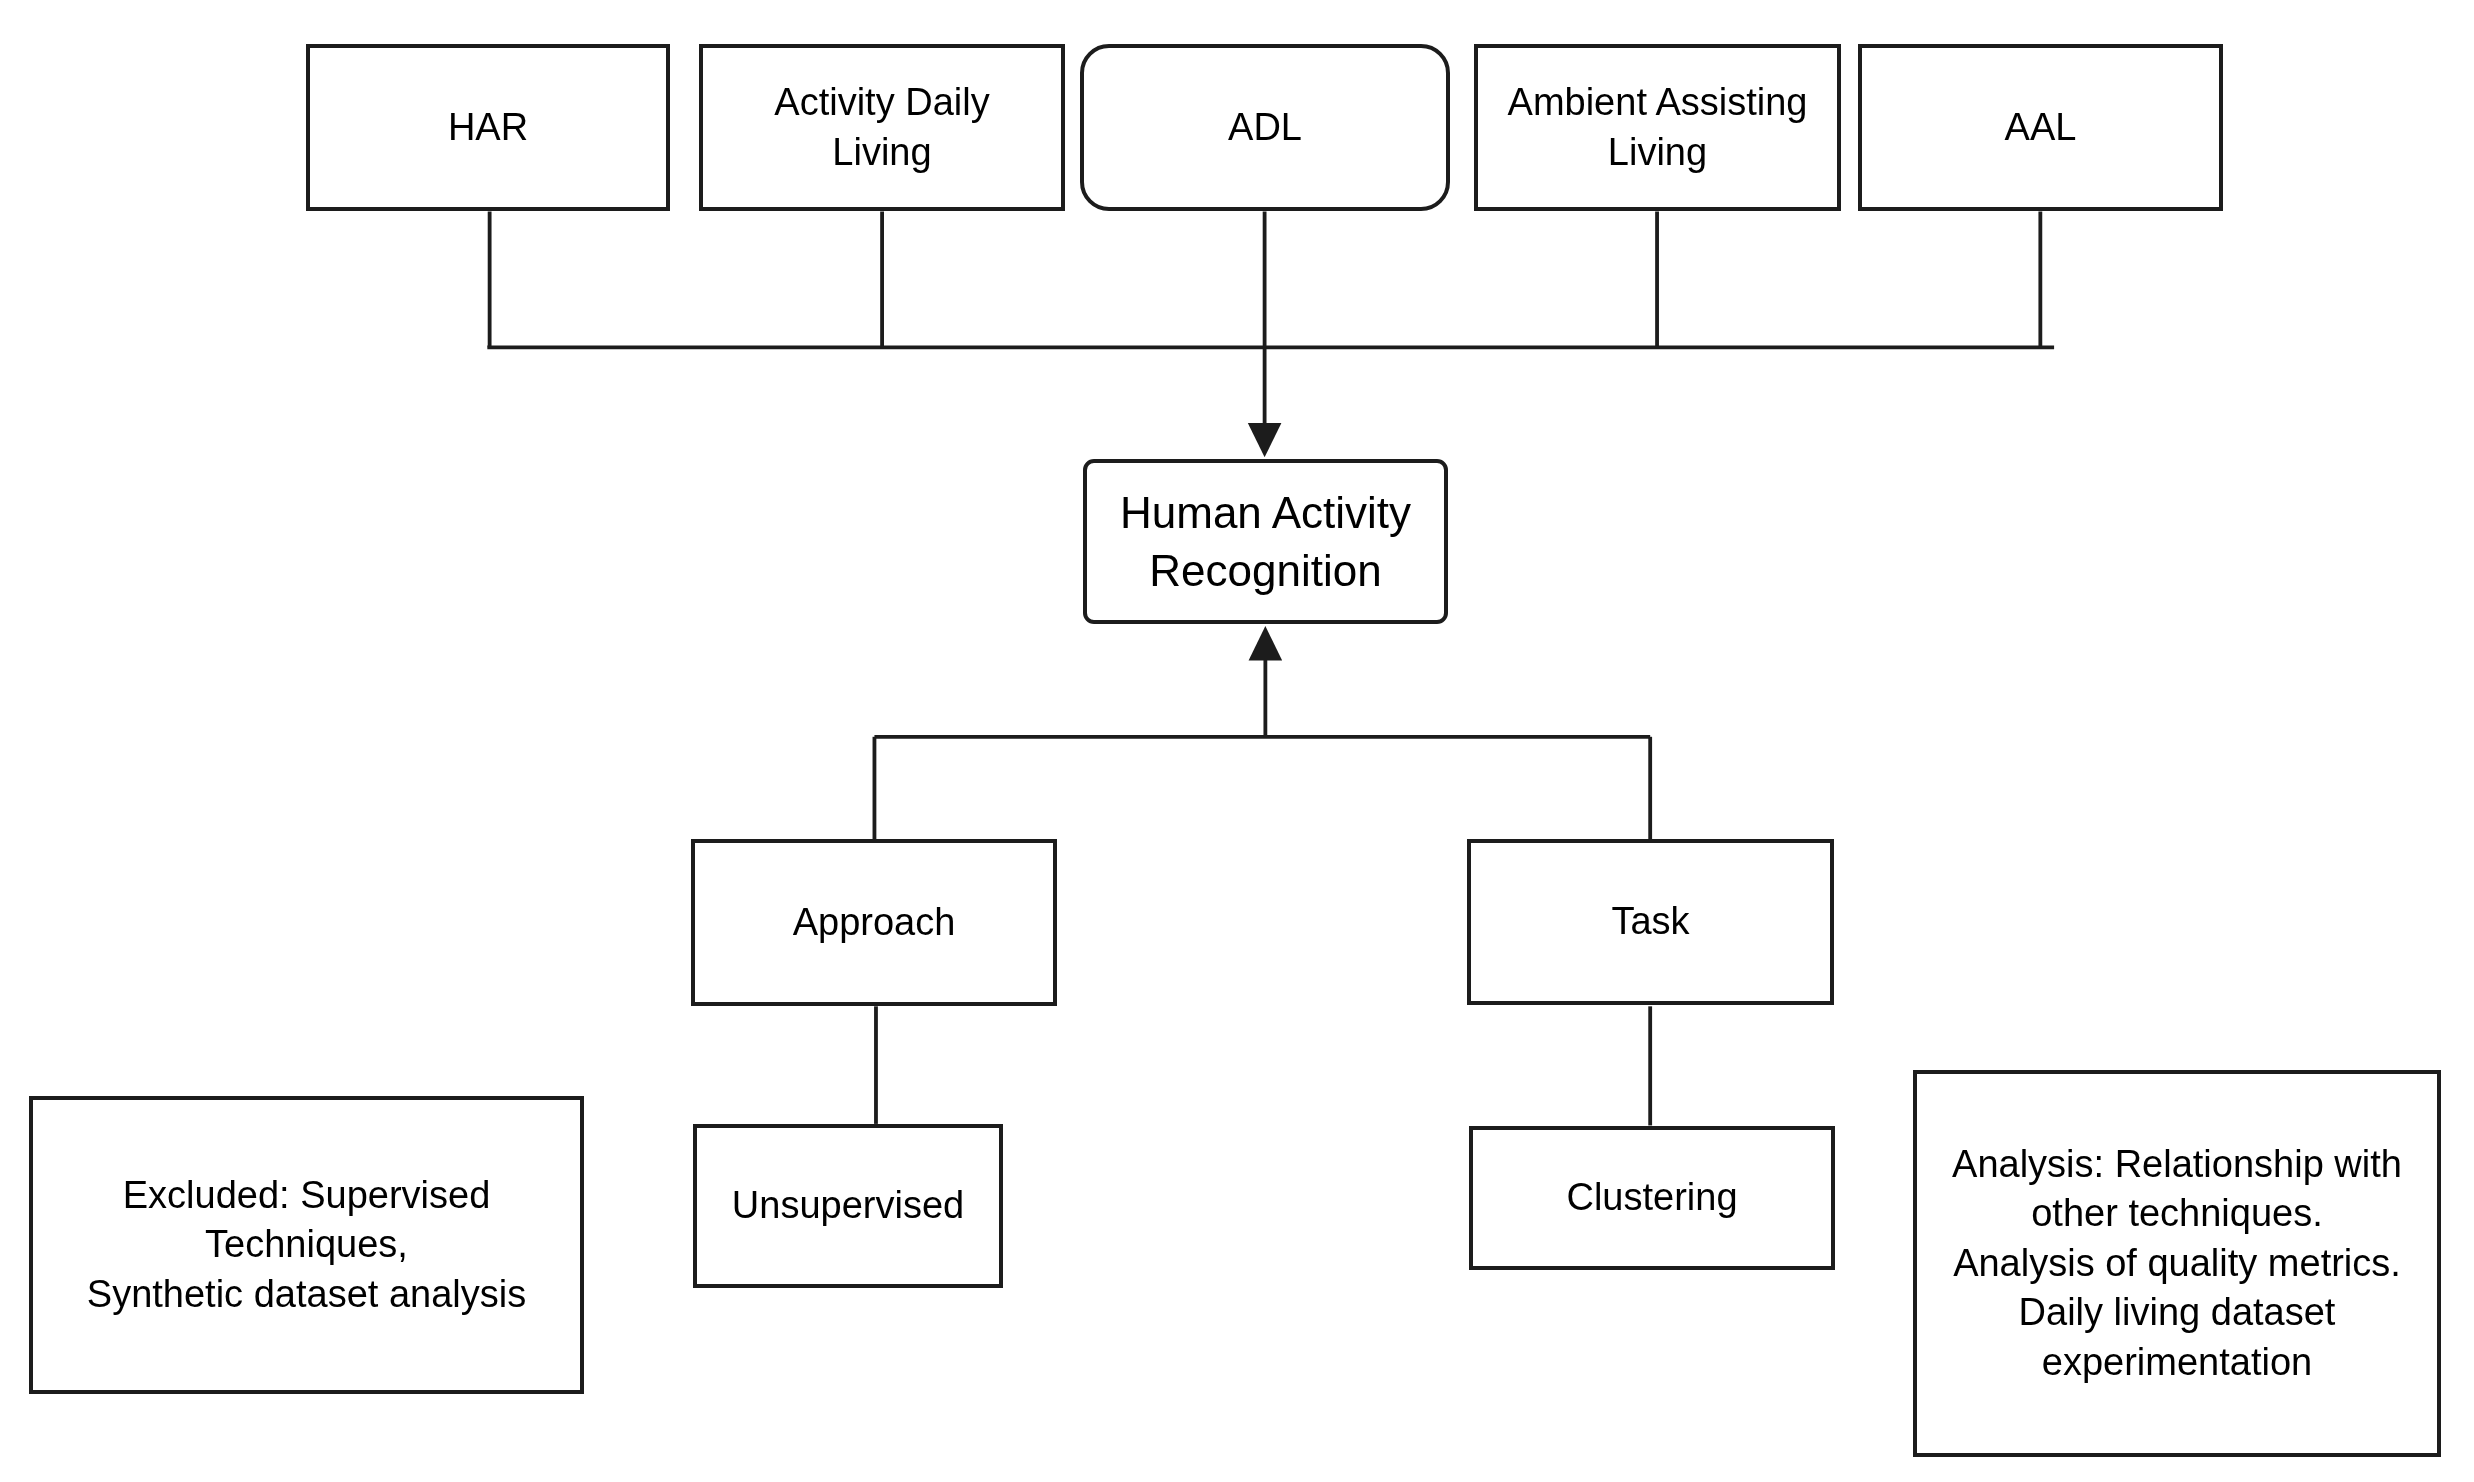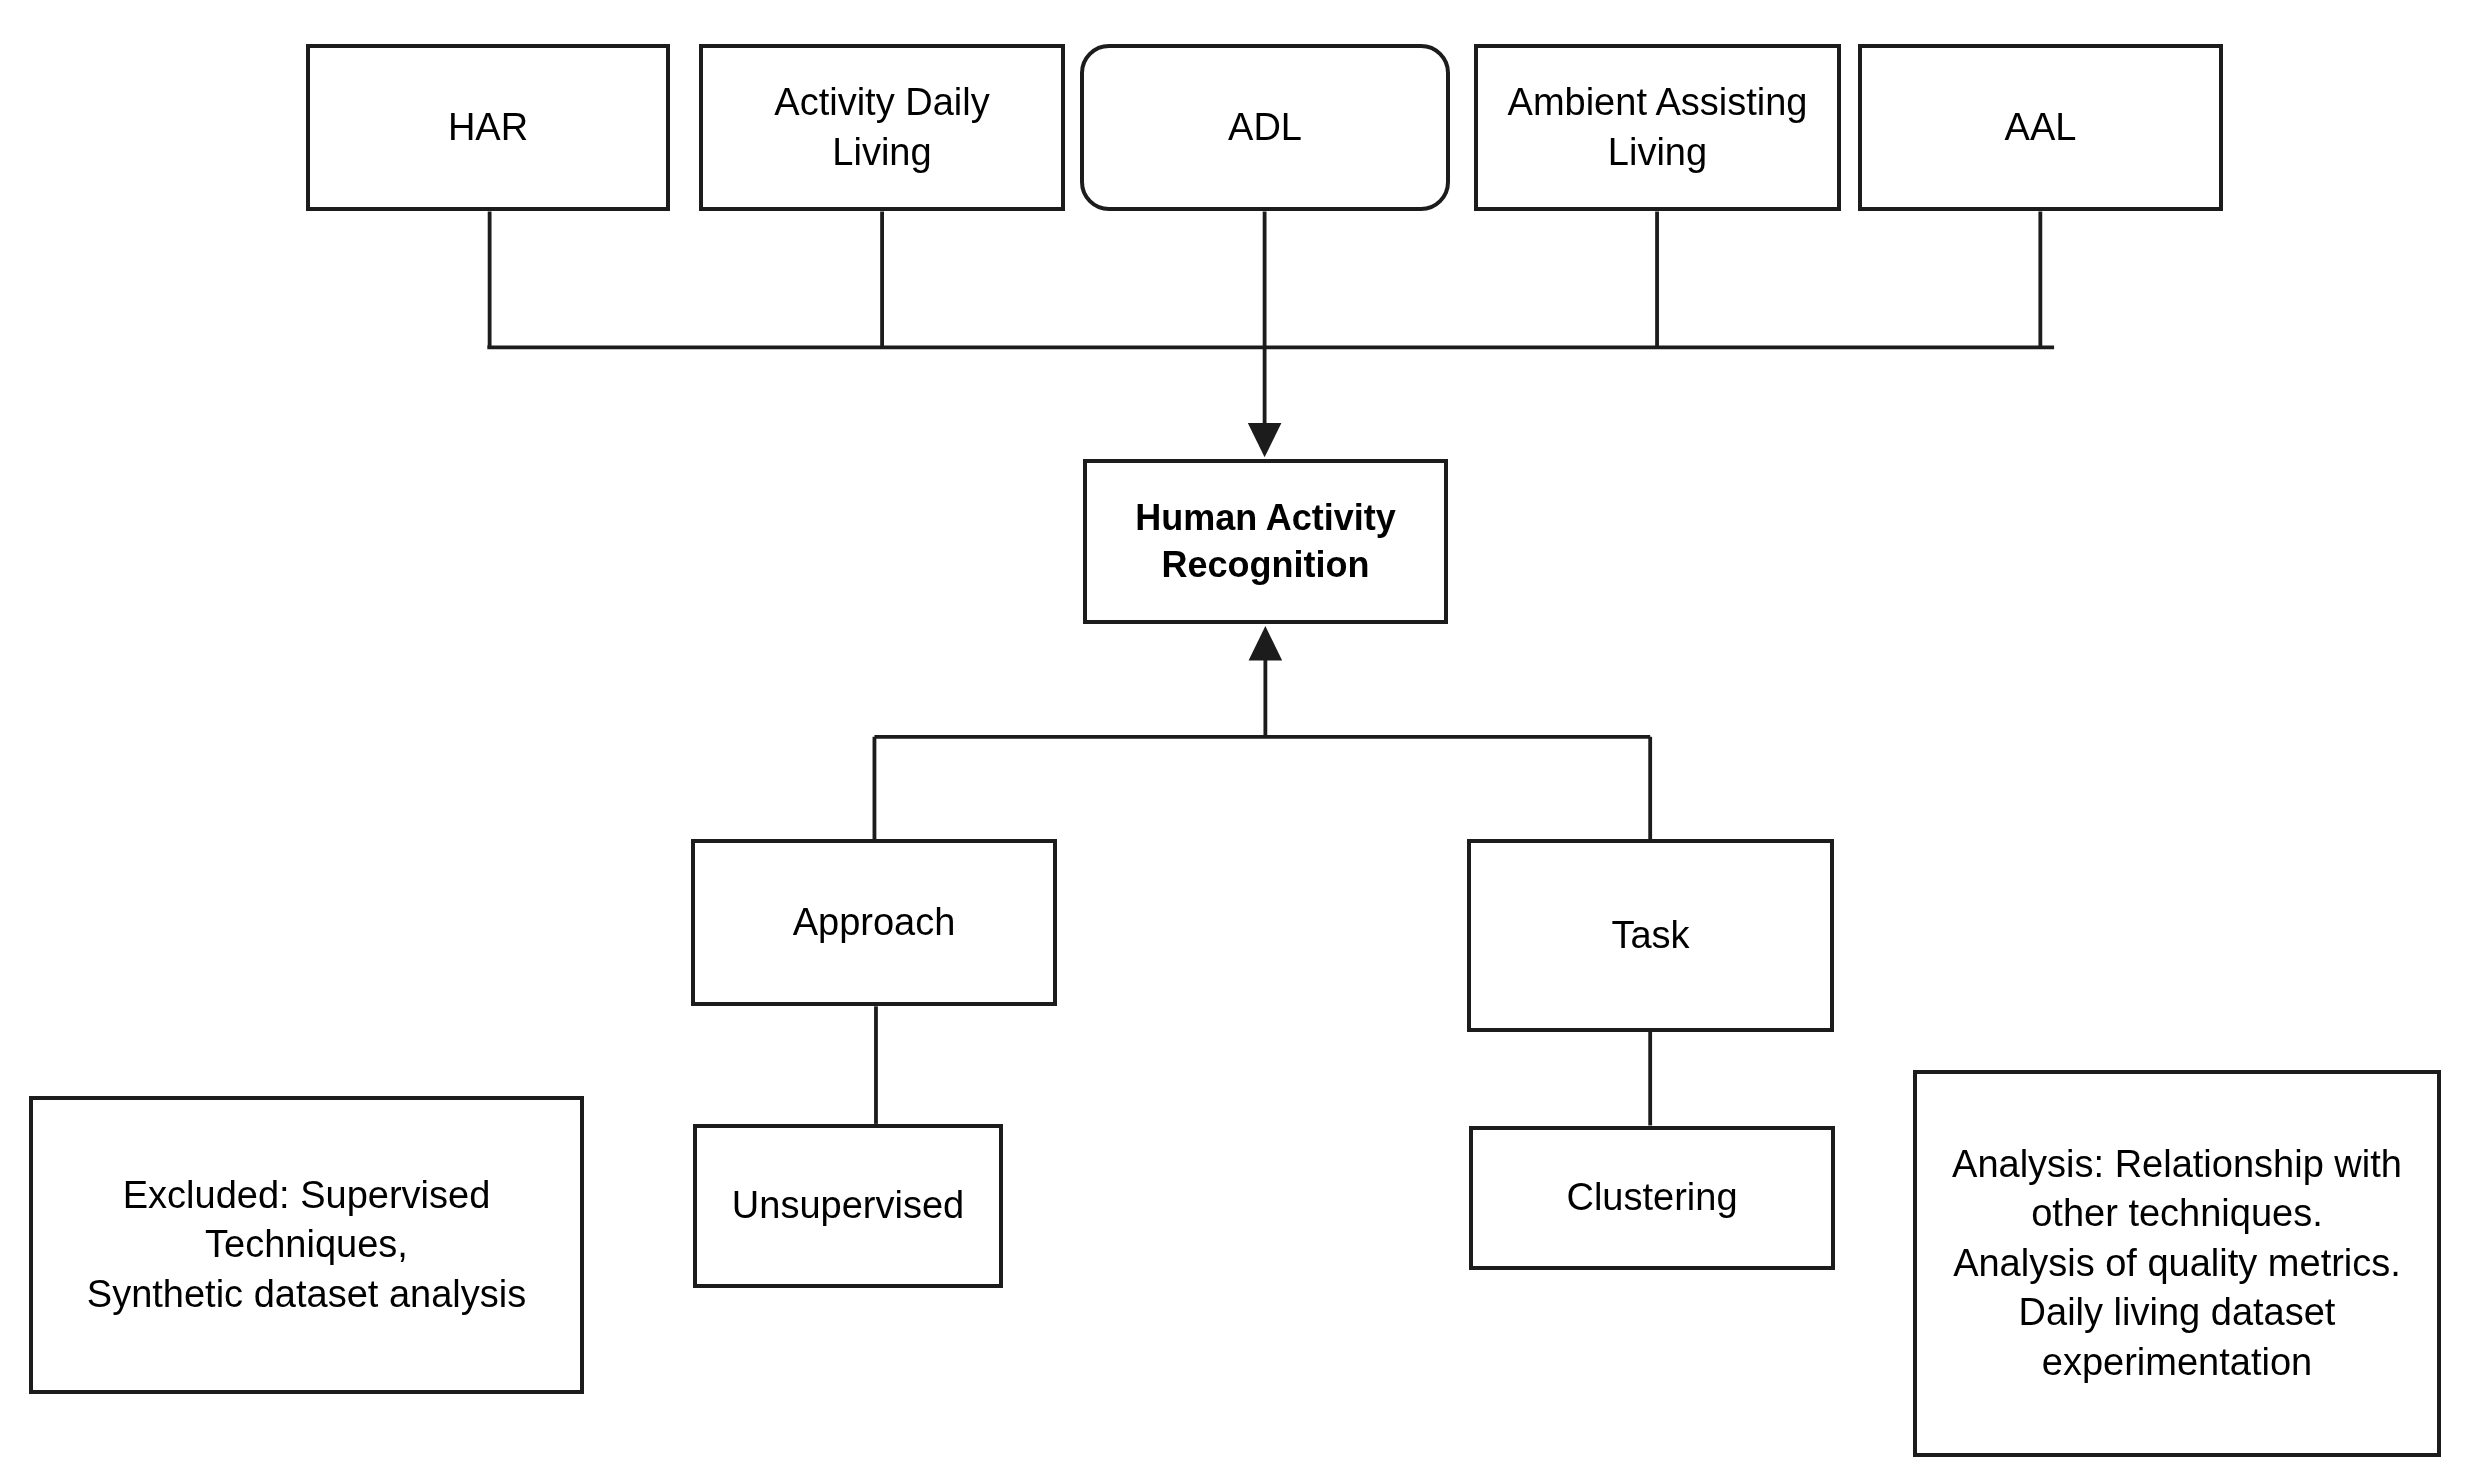--- a/index.html
+++ b/index.html
@@ -14,21 +14,21 @@
   #wires{position:absolute;left:0;top:0;width:2475px;height:1482px;}
   #wires path{stroke:var(--line);stroke-width:5;fill:none;}
   #wires polygon{fill:var(--line);stroke:none;}
   .node{
     position:absolute; box-sizing:border-box;
     border:4.6px solid var(--line); background:var(--box);
     display:flex; align-items:center; justify-content:center;
     text-align:center; font-size:38px; line-height:1.3;
   }
   .node .label{width:100%;}
-  .bold{font-weight:bold; font-size:36px;}
+  .bold{font-weight:normal; font-size:44px;border-radius:11px;}
 </style>
 </head>
 <body>
 
 <div id="canvas">
 
   <svg id="wires" viewBox="0 0 3241 1941" xmlns="http://www.w3.org/2000/svg">
 
     <path d="M641 277 V455"></path>
     <path d="M1155 277 V455"></path>
@@ -82,21 +82,21 @@
     <div class="label">
       <div>Human Activity</div>
       <div>Recognition</div>
     </div>
   </div>
 
   <div class="node" style="left:691px;top:839px;width:366px;height:167px;">
     <div class="label">Approach</div>
   </div>
 
-  <div class="node" style="left:1467px;top:839px;width:367px;height:193px;">
+  <div class="node" style="left:1467px;top:839px;width:367px;height:166px;">
     <div class="label">Task</div>
   </div>
 
   <div class="node" style="left:693px;top:1124px;width:310px;height:164px;">
     <div class="label">Unsupervised</div>
   </div>
 
   <div class="node" style="left:1469px;top:1126px;width:366px;height:144px;">
     <div class="label">Clustering</div>
   </div>

